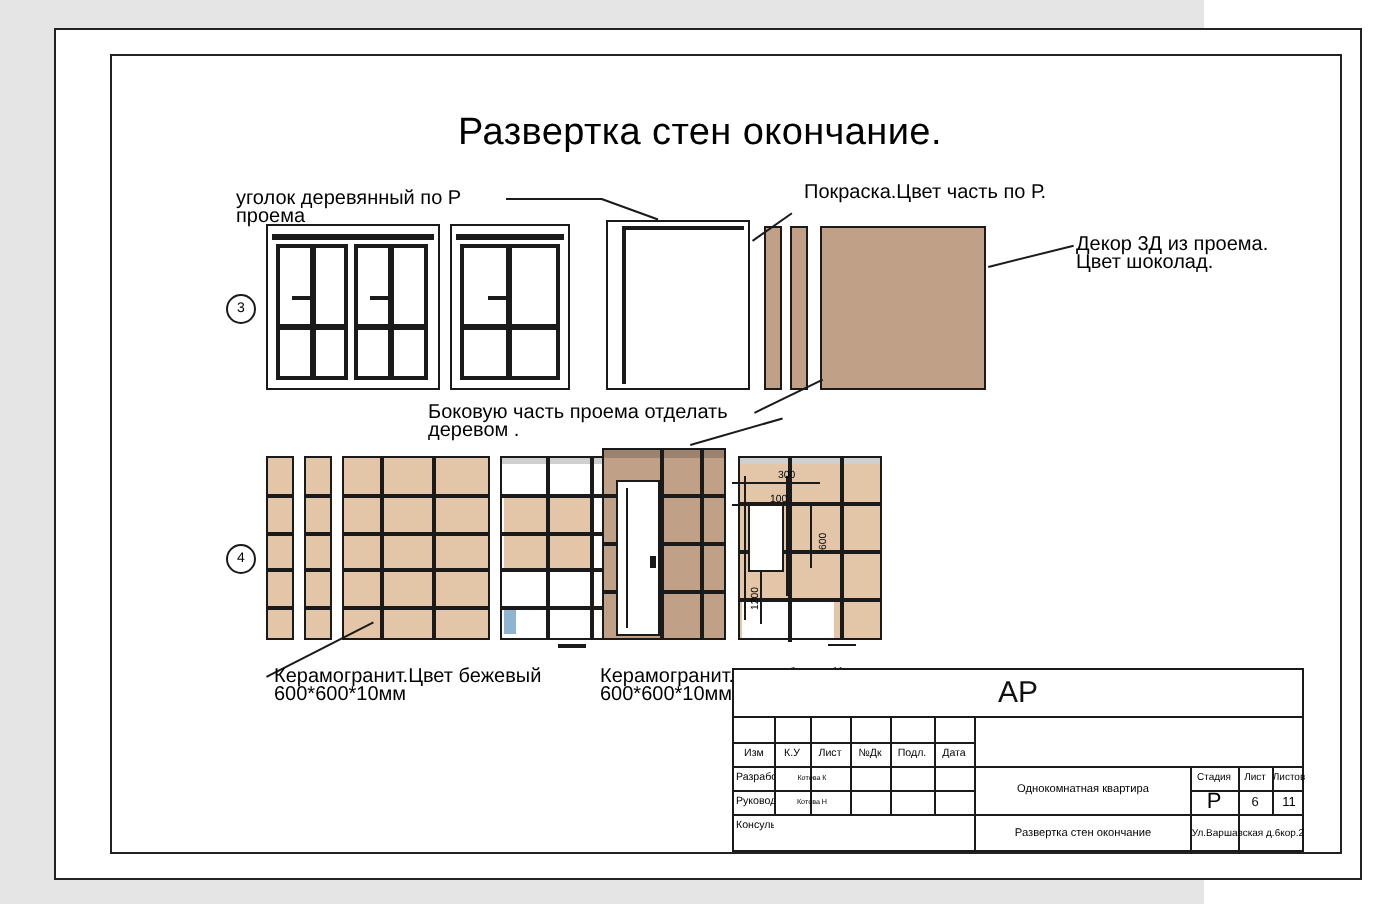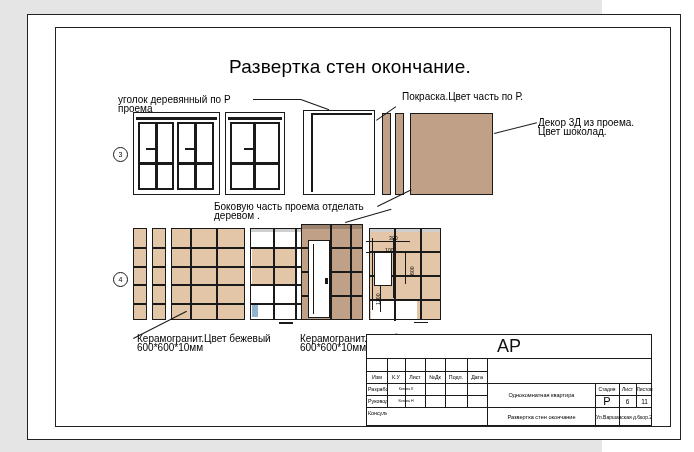--- a/index.html
+++ b/index.html
@@ -42,21 +42,21 @@
   .tb{position:absolute;left:366px;top:358px;width:286px;height:68px;
       box-sizing:border-box;border:1.3px solid #1a1a1a;background:#fff;}
   .tb .v{position:absolute;top:0;bottom:0;width:1px;background:#1a1a1a;}
   .tb .h{position:absolute;left:0;right:0;height:1px;background:#1a1a1a;}
   .tb .cell{position:absolute;box-sizing:border-box;font-size:5.3px;line-height:7px;
             color:#000;text-align:center;display:flex;align-items:center;justify-content:center;
             overflow:hidden;}
   .tb .cell.l{justify-content:flex-start;padding-left:1px;}
   .tb-ap{position:absolute;left:366px;top:334px;width:286px;height:24px;
          box-sizing:border-box;border:1.3px solid #1a1a1a;border-bottom:none;background:#fff;
-         display:flex;align-items:center;justify-content:center;font-size:18px;}
+         display:flex;align-items:center;justify-content:center;font-size:15px;}
 </style>
 </head>
 <body>
 
 <div class="sheet">
 
   <div class="paper-outer"></div>
   <div class="paper-inner"></div>
 
   <div class="title-main">Развертка стен окончание.</div>

